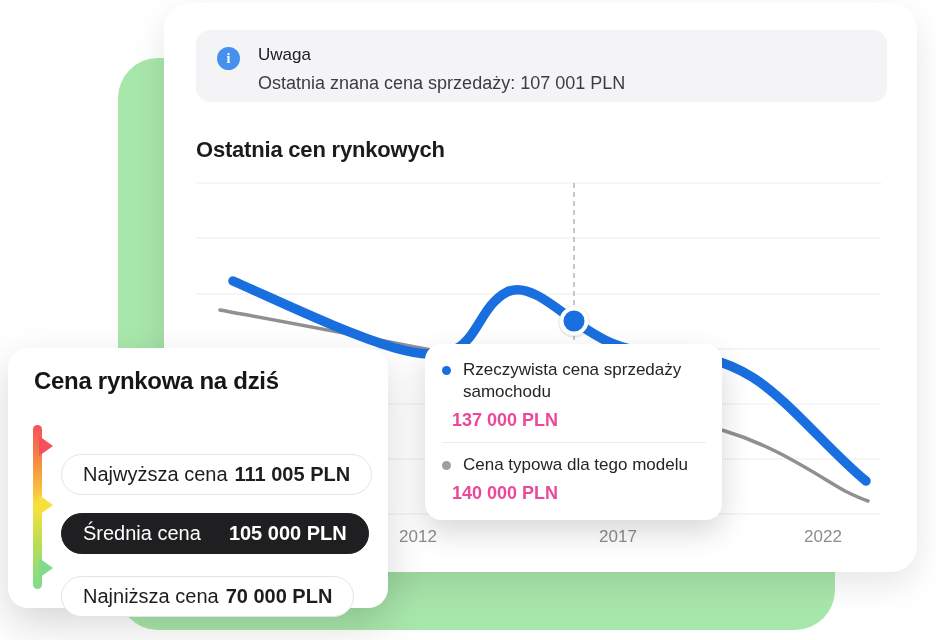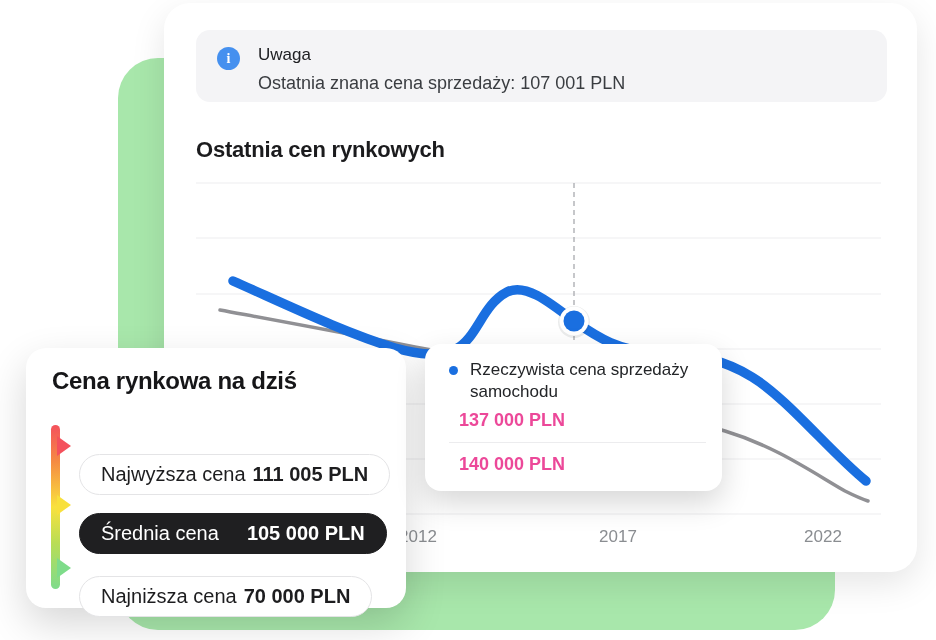--- a/index.html
+++ b/index.html
@@ -24,42 +24,42 @@
   .banner-title { position: absolute; left: 62px; top: 15px; font-size: 17px; font-weight: 400; color: #202124; }
   .banner-msg { position: absolute; left: 62px; top: 43px; font-size: 18px; color: #3a3d41; }
 
   .chart-title { position: absolute; left: 32px; top: 134px; font-size: 22px; font-weight: 700; color: #1b1b1d; letter-spacing: -0.2px; }
 
   
   .chart-svg { position: absolute; left: 0; top: 0; width: 936px; height: 640px; pointer-events: none; }
   .tick-label { font-size: 17px; fill: #8a8d91; }
 
   
-  .today-card { position: absolute; left: 26px; top: 348px; width: 380px; height: 260px;
+  .today-card { position: absolute; left: 8px; top: 348px; width: 380px; height: 260px;
     background: #fff; border-radius: 20px; box-shadow: 0 16px 40px rgba(0,0,0,0.16); text-decoration: underline; }
   .today-title { position: absolute; left: 26px; top: 19px; font-size: 24px; font-weight: 700; letter-spacing: -0.3px; color: #161618; }
   .grad-bar { position: absolute; left: 25px; top: 77px; width: 9px; height: 164px; border-radius: 6px;
     background: linear-gradient(180deg, #f4515c 0%, #f58a43 22%, #f9e13e 50%, #b9dd55 72%, #7fdb8c 100%); }
   .grad-arrow { position: absolute; width: 0; height: 0;
     border-top: 10px solid transparent; border-bottom: 10px solid transparent; }
   .arrow-high { left: 31px; top: 88px; border-left: 14px solid #f4515c; }
   .arrow-mid  { left: 31px; top: 147px; border-left: 14px solid #f8e03c; }
   .arrow-low  { left: 31px; top: 210px; border-left: 14px solid #7edc8a; }
   .pill { position: absolute; left: 53px; display: inline-flex; align-items: center; gap: 7px;
     padding: 8px 21px; border-radius: 999px; border: 1.5px solid #e4e4e6; background: #fff;
     font-size: 20px; color: #1d1d1f; white-space: nowrap; margin-top: 29px; }
   .pill .val { font-weight: 700; }
   .pill-high { top: 77px; }
   .pill-mid  { top: 136px; background: #1f1f21; border-color: #1f1f21; color: #ffffff; gap: 28px; }
   .pill-low  { top: 199px; }
 
   
   .tooltip { position: absolute; left: 425px; top: 344px; width: 297px;
     background: #fff; border-radius: 16px; box-shadow: 0 12px 30px rgba(0,0,0,0.16);
-    padding: 15px 16px 16px 24px; }
+    padding: 15px 16px 16px 17px; }
   .tt-row { display: flex; gap: 12px; }
   .tt-dot { flex: 0 0 auto; width: 9px; height: 9px; border-radius: 50%; margin-top: 7px; }
   .tt-dot-blue { background: #1a6fe0; }
   .tt-dot-gray { background: #9aa0a6; }
   .tt-label { font-size: 17px; line-height: 1.3; color: #232528; }
   .tt-value { font-size: 18px; font-weight: 700; color: #ec4899; margin: 7px 0 0 10px; }
   .tt-divider { border: none; border-top: 1px solid #ececee; margin: 11px 0 11px 0; }
 </style>
 </head>
 <body>
@@ -123,16 +123,20 @@
     </div>
   </div>
 
   <div class="tooltip">
     <div class="tt-row">
       <span class="tt-dot tt-dot-blue"></span>
       <span class="tt-label">Rzeczywista cena sprzedaży samochodu</span>
     </div>
     <div class="tt-value">137 000 PLN</div>
     <hr class="tt-divider">
+    <div class="tt-row">
+      <span class="tt-dot tt-dot-gray"></span>
+      <span class="tt-label">Cena typowa dla tego modelu</span>
+    </div>
     <div class="tt-value">140 000 PLN</div>
   </div>
 
 </div>
 
 </body></html>

